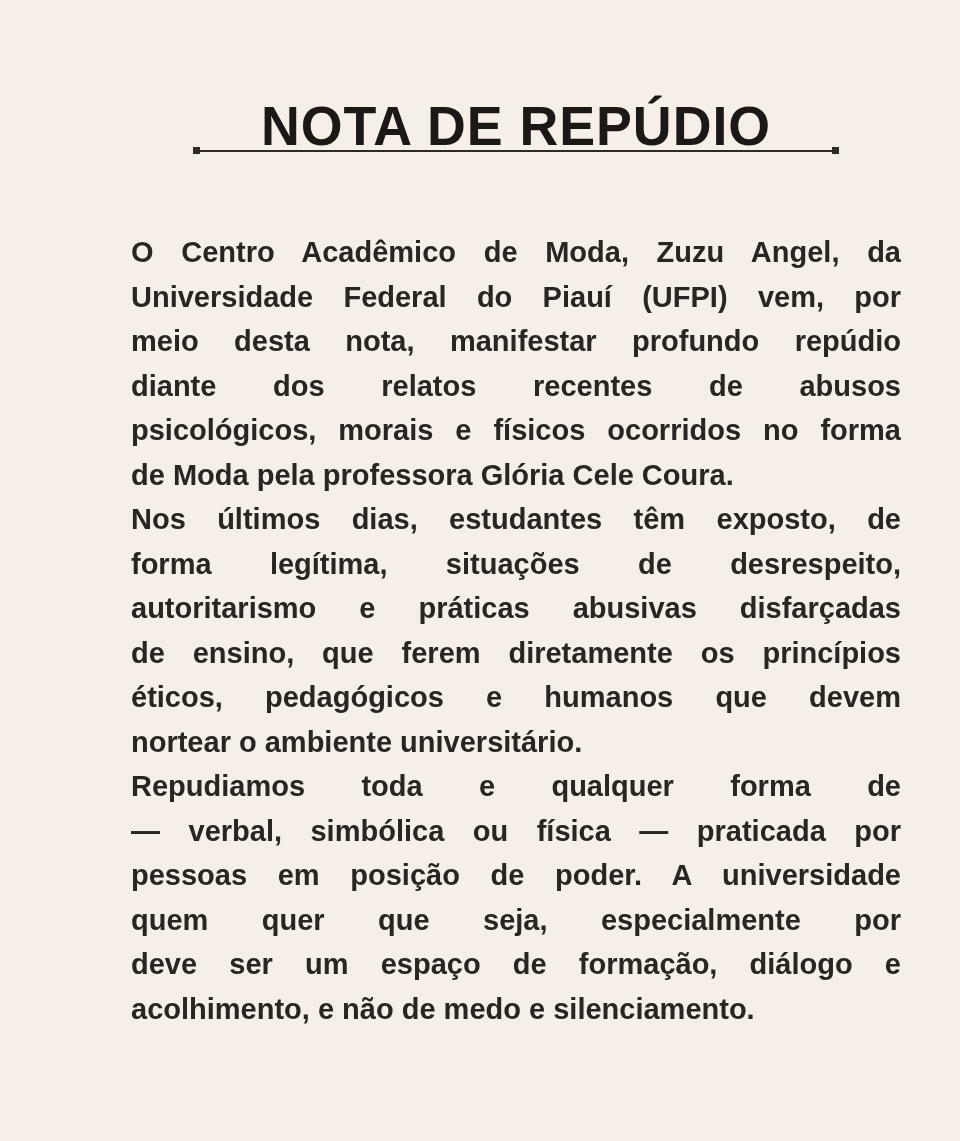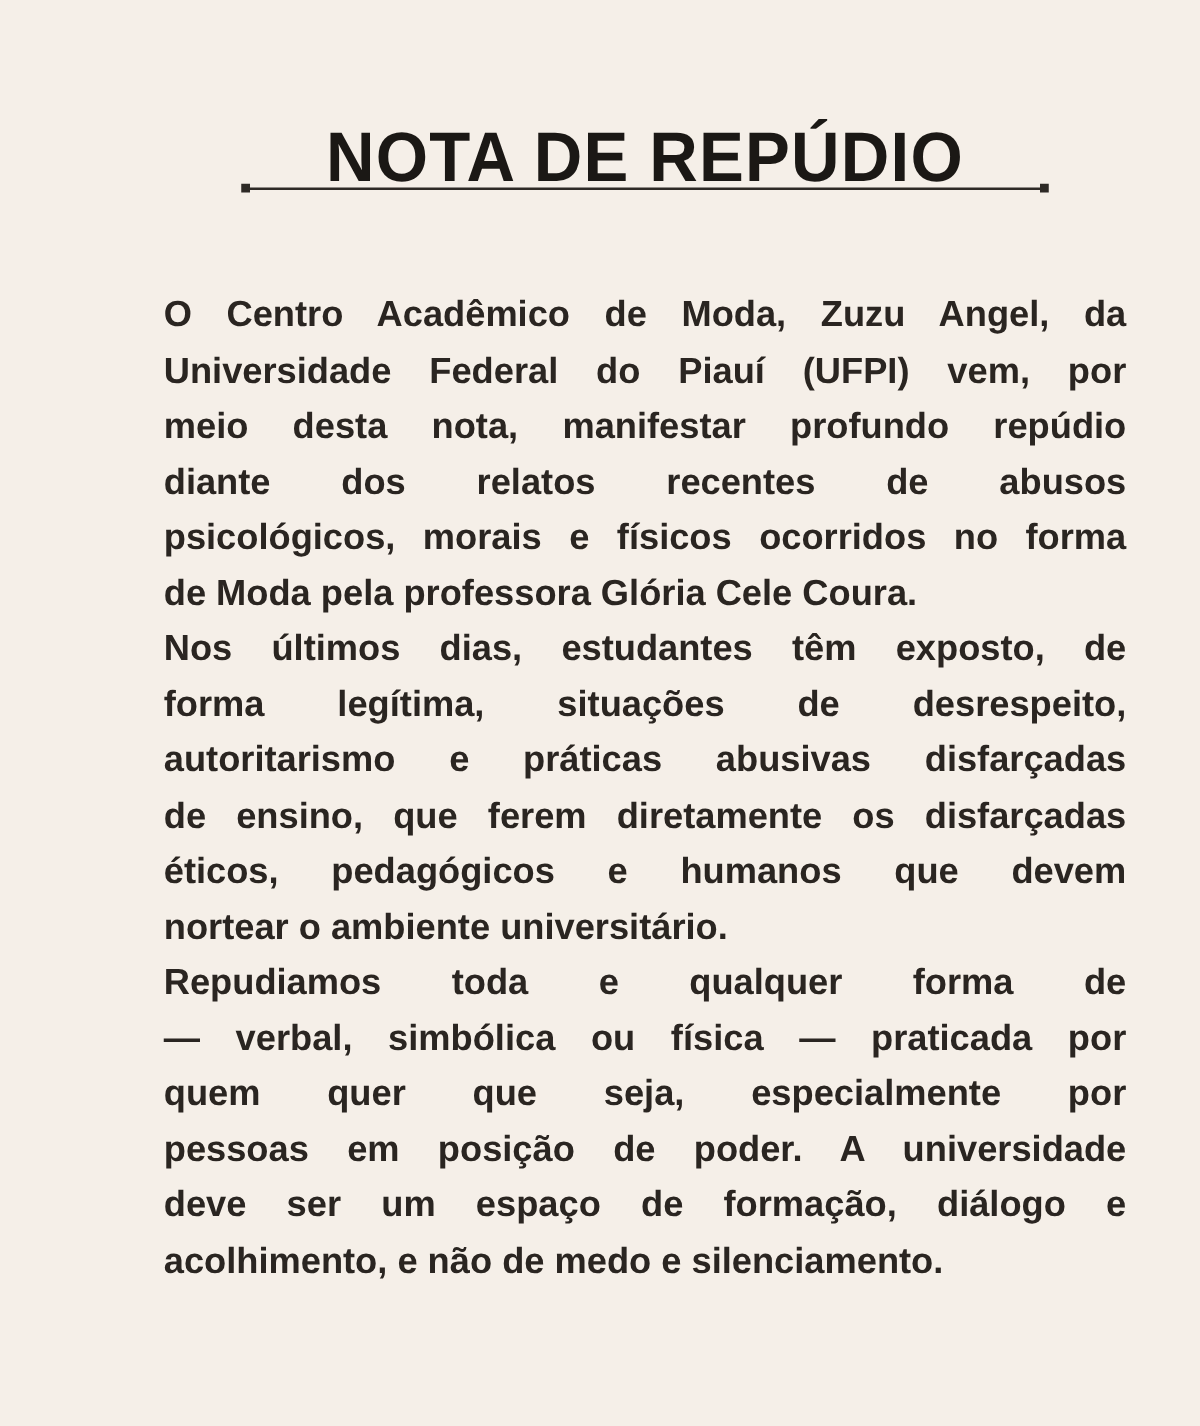--- a/index.html
+++ b/index.html
@@ -66,26 +66,26 @@
         <div class="line">Universidade Federal do Piauí (UFPI) vem, por</div>
         <div class="line">meio desta nota, manifestar profundo repúdio</div>
         <div class="line">diante dos relatos recentes de abusos</div>
         <div class="line">psicológicos, morais e físicos ocorridos no forma</div>
         <div class="line last">de Moda pela professora Glória Cele Coura.</div>
       </div>
       <div class="para">
         <div class="line">Nos últimos dias, estudantes têm exposto, de</div>
         <div class="line">forma legítima, situações de desrespeito,</div>
         <div class="line">autoritarismo e práticas abusivas disfarçadas</div>
-        <div class="line">de ensino, que ferem diretamente os disfarçadas</div>
+        <div class="line">de ensino, que ferem diretamente os princípios</div>
         <div class="line">éticos, pedagógicos e humanos que devem</div>
         <div class="line last">nortear o ambiente universitário.</div>
       </div>
       <div class="para">
         <div class="line">Repudiamos toda e qualquer forma de</div>
         <div class="line">— verbal, simbólica ou física — praticada por</div>
+        <div class="line">pessoas em posição de poder. A universidade</div>
         <div class="line">quem quer que seja, especialmente por</div>
-        <div class="line">pessoas em posição de poder. A universidade</div>
         <div class="line">deve ser um espaço de formação, diálogo e</div>
         <div class="line last">acolhimento, e não de medo e silenciamento.</div>
       </div>
     </div>
 </div>
 
 </body></html>

